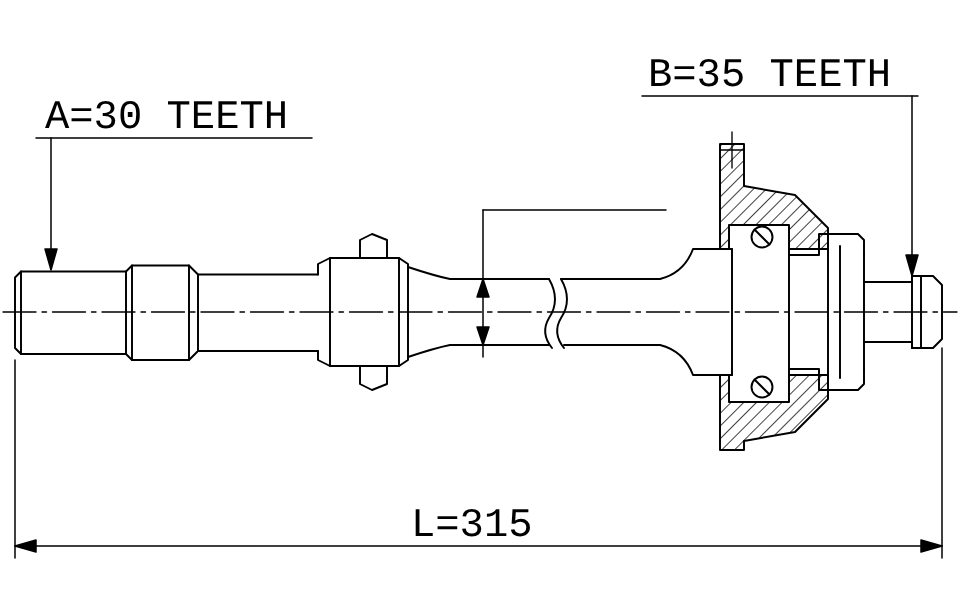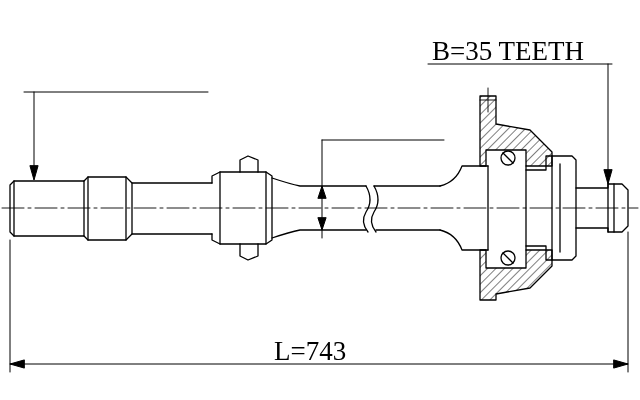--- a/index.html
+++ b/index.html
@@ -1,18 +1,18 @@
 <!DOCTYPE html>
 <html><head>
 <meta charset="utf-8">
 <style>
   html, body { margin: 0; padding: 0; background: #ffffff; }
   #canvas { position: relative; width: 640px; height: 400px; overflow: hidden; background: #ffffff; }
   svg { position: absolute; left: 0; top: 0; }
-  .lbl { position: absolute; font-family: Liberation Serif, serif; font-size: 27px; color: #000; line-height: 1; white-space: nowrap; letter-spacing: 0px; }
+  .lbl { position: absolute; font-family: Liberation Mono, monospace; font-size: 27px; color: #000; line-height: 1; white-space: nowrap; letter-spacing: 0px; }
 </style>
 </head>
 <body>
 
 <div id="canvas">
 
   <svg width="640" height="400" viewBox="0 0 640 400" fill="none" stroke="#000" stroke-width="1.3" stroke-linejoin="round" stroke-linecap="round">
     <defs>
       <pattern id="hatch" patternUnits="userSpaceOnUse" width="6" height="6" patternTransform="rotate(45)">
         <line x1="0" y1="0" x2="0" y2="6" stroke="#000" stroke-width="1"></line>
@@ -96,16 +96,17 @@
 
     <g stroke-width="1">
       <line x1="10" y1="240" x2="10" y2="372"></line>
       <line x1="628" y1="232" x2="628" y2="372"></line>
       <line x1="10" y1="364" x2="628" y2="364"></line>
       <path d="M24 360 L10 364 L24 368 Z" fill="#000"></path>
       <path d="M614 360 L628 364 L614 368 Z" fill="#000"></path>
     </g>
   </svg>
 
+  <div class="lbl" style="left:30px; top:66px;">A=30 TEETH</div>
   <div class="lbl" style="left:432px; top:38px;">B=35 TEETH</div>
-  <div class="lbl" style="left:274px; top:338px;">L=743</div>
+  <div class="lbl" style="left:274px; top:338px;">L=315</div>
 
 </div>
 
 </body></html>

